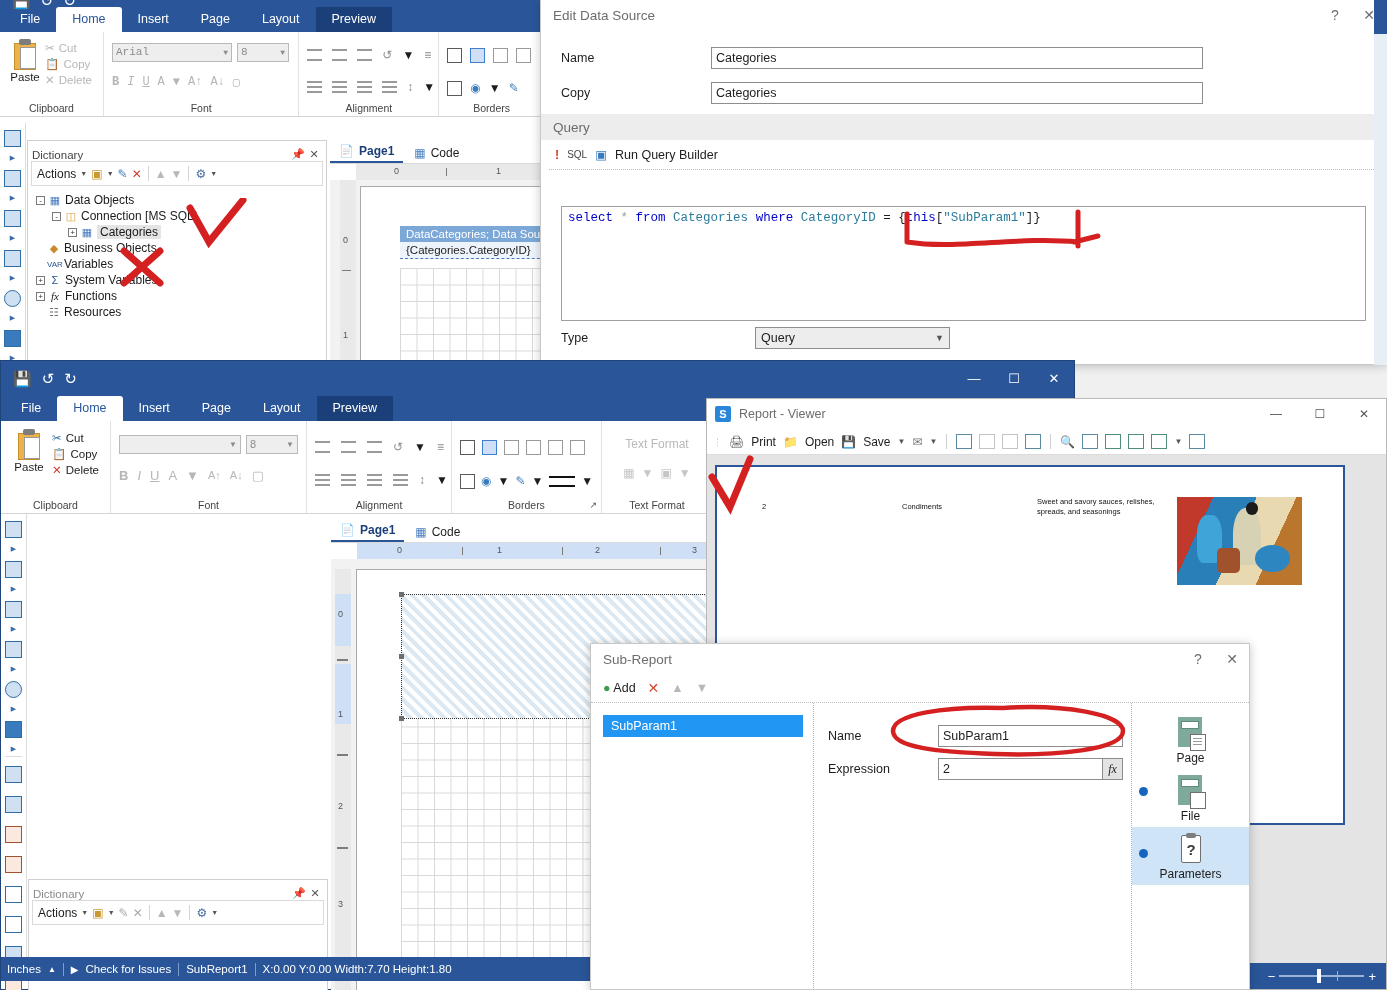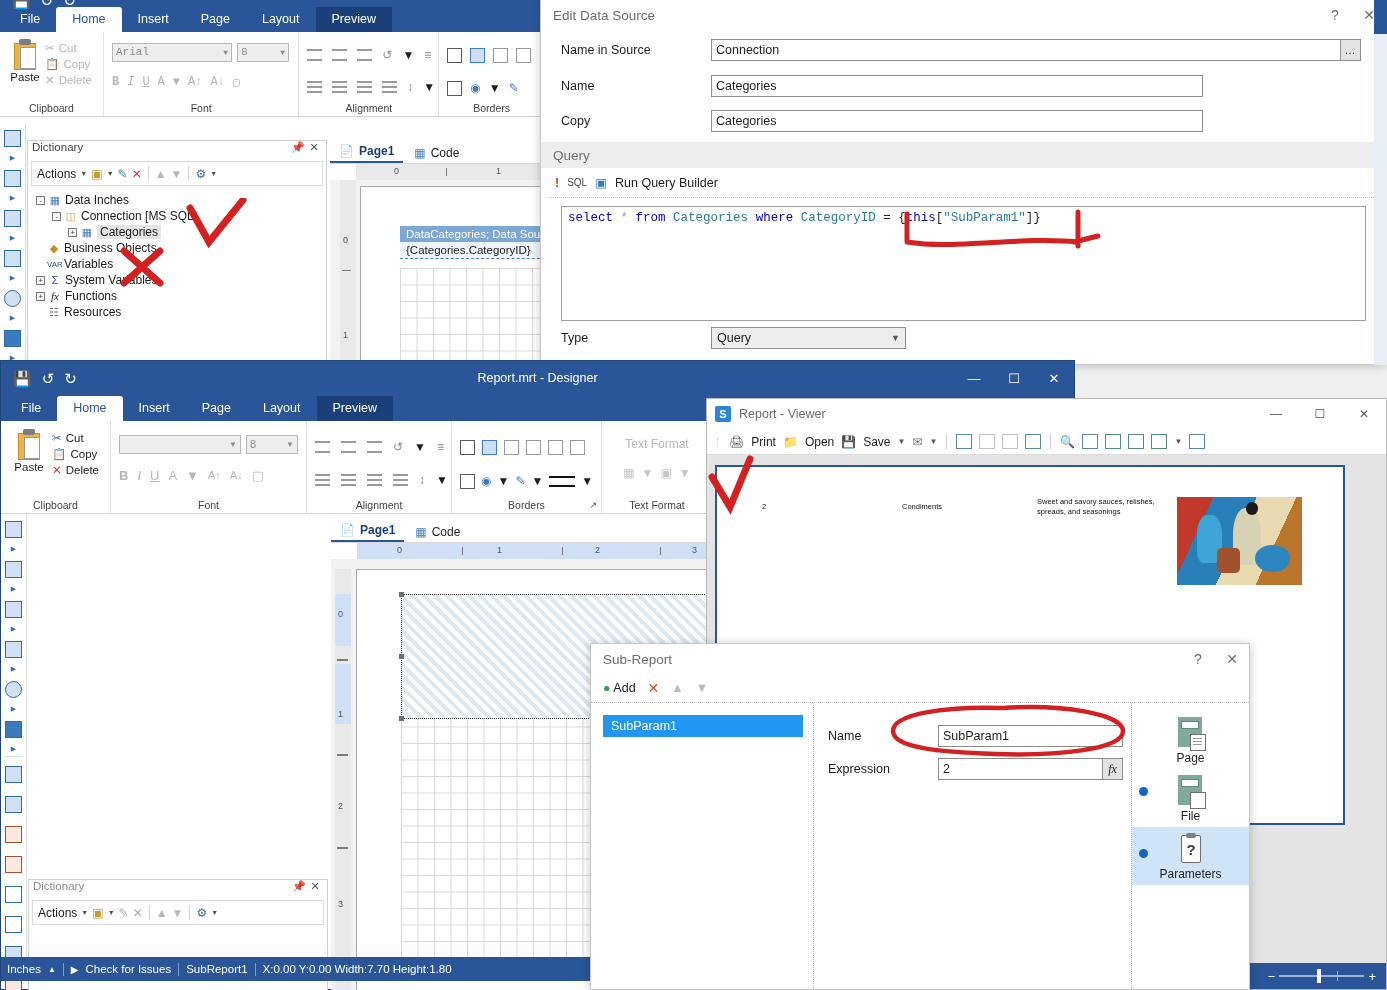--- a/index.html
+++ b/index.html
@@ -65,21 +65,21 @@
 
   
   .rail { position: absolute; left: 0; width: 26px; background: #fff; border-right: 1px solid #dcdcdc; }
   .railitem { height: 30px; display: flex; align-items: center; justify-content: center; }
   .railarrow { height: 10px; display: flex; align-items: center; justify-content: center;
                font-size: 7px; color: #3a6ea5; }
   .glyph { width: 17px; height: 17px; border: 1.5px solid #2f6ea5; background: #cfe0f3; display:block; }
 
   
   .dictpanel { position: absolute; background: #fff; border: 1px solid #d0d0d0; }
-  .dicthdr { height: 20px; display: flex; align-items: flex-start; padding: 0 4px;
+  .dicthdr { height: 20px; display: flex; align-items: flex-end; padding: 0 4px;
              font-size: 11.5px; color: #444; }
   .dicthdr .sp { flex: 1; }
   .dicthdr .ic { width: 16px; text-align: center; color: #555; font-size: 11px; }
   .dicttb { height: 25px; border: 1px solid #dadada; margin: 0 3px; display: flex;
             align-items: center; gap: 4px; padding: 0 5px; background: #fff; font-size: 12px; }
   .dicttb .sep { width: 1px; height: 15px; background: #d5d5d5; margin: 0 2px; }
   .caret { font-size: 7px; color: #555; }
   .tree { padding: 6px 0 0 8px; font-size: 12px; color: #1b1b1b; }
   .tnode { display: flex; align-items: center; height: 16px; gap: 3px; white-space: nowrap; }
   .expander { width: 9px; height: 9px; border: 1px solid #7a7a7a; font-size: 8px; line-height: 7px;
@@ -367,21 +367,21 @@
         <span style="color:#b8b8b8;">▼</span>
         <span class="sep"></span>
         <span style="color:#4a6fa5;">⚙</span>
         <span class="caret">▼</span>
       </div>
 
       <div class="tree">
         <div class="tnode" style="padding-left:0px;">
           <span class="expander">-</span>
           <span class="ti" style="color:#4a7fc1;">▦</span>
-          <span>Data Inches</span>
+          <span>Data Objects</span>
         </div>
         <div class="tnode" style="padding-left:16px;">
           <span class="expander">-</span>
           <span class="ti" style="color:#d9a23a;">◫</span>
           <span>Connection [MS SQL]</span>
         </div>
         <div class="tnode" style="padding-left:32px;">
           <span class="expander">+</span>
           <span class="ti" style="color:#4a7fc1;">▦</span>
           <span class="selbg">Categories</span>
@@ -444,25 +444,20 @@
 
   <div class="dialog" style="left:540px; top:0; width:847px; height:365px; border-top:none;">
     <div class="dlghdr">
       <span>Edit Data Source</span>
       <span class="sp"></span>
       <span class="hb">?</span>
       <span class="hb">✕</span>
     </div>
 
     <div style="padding-top:6px;">
-      <div class="frow">
-        <div class="flabel">Name in Source</div>
-        <div class="tbox" style="width:630px;">Connection</div>
-        <div class="elipsbtn">…</div>
-      </div>
       <div class="frow" style="padding-top:11px;">
         <div class="flabel">Name</div>
         <div class="tbox" style="width:492px;">Categories</div>
       </div>
       <div class="frow" style="padding-top:10px; padding-bottom:10px;">
         <div class="flabel">Copy</div>
         <div class="tbox" style="width:492px;">Categories</div>
       </div>
     </div>
 
@@ -476,21 +471,21 @@
     </div>
 
     <div style="border-top:1px dotted #bdbdbd; margin:0 8px;"></div>
 
     <div class="codebox" style="position:absolute; left:560px; top:206px; width:0;">
     </div>
     <div class="codebox" style="position:absolute; left:20px; top:206px; width:805px; height:115px;">
       <span id="sqlline"><span class="kw">select</span><span> </span><span class="star">*</span><span> </span><span class="kw">from</span><span> </span><span class="id">Categories</span><span> </span><span class="kw">where</span><span> </span><span class="id">CategoryID</span><span> = </span><span>{</span><span class="kw">this</span><span>[</span><span class="id">"SubParam1"</span><span>]}</span></span>
     </div>
 
-    <div class="frow" style="position:absolute; left:0; top:324px;">
+    <div class="frow" style="position:absolute; left:0; top:324px;gap:44px;">
       <div class="flabel">Type</div>
       <div class="selbox" style="width:195px;">
         <span>Query</span>
         <span style="font-size:9px;color:#555;">▼</span>
       </div>
     </div>
   </div>
 
   <div style="position:absolute; left:1374px; top:0; width:13px; height:365px; background:#e8eef6;">
     <div style="width:13px;height:34px;background:#2a5699;"></div>
@@ -509,21 +504,20 @@
   </svg>
 
   <div class="win" style="left:0; top:360px; width:1075px; height:630px; border:1px solid #1f4478;">
 
     <div class="titlebar-blue">
       <div class="qat">
         <span class="ico">💾</span>
         <span class="ico">↺</span>
         <span class="ico">↻</span>
       </div>
-      <div class="title">Report.mrt - Designer</div>
       <div class="winbtns">
         <div>—</div>
         <div>☐</div>
         <div class="cls">✕</div>
       </div>
     </div>
 
     <div class="tabstrip">
       <div class="tab">File</div>
       <div class="tab active">Home</div>

